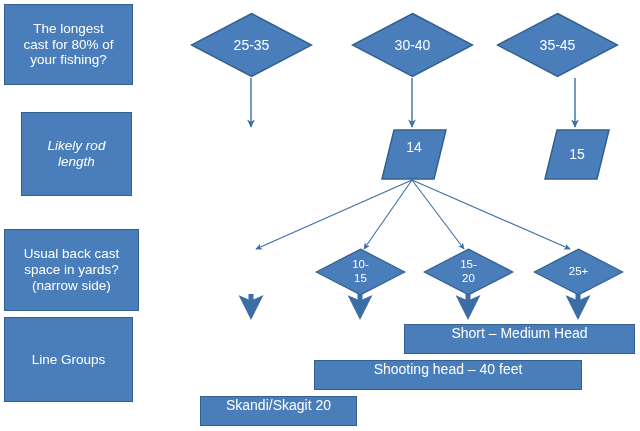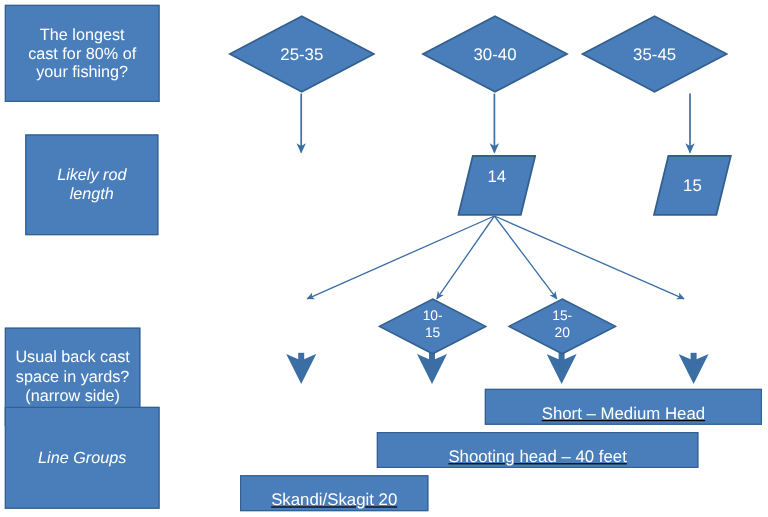--- a/index.html
+++ b/index.html
@@ -90,23 +90,22 @@
     font-size: 14px;
   }
 
   
   .bar {
     position: absolute;
     box-sizing: border-box;
     background: #4a7ebb;
     border: 1.5px solid #33608f;
     display: flex;
-    align-items: flex-end;
-    justify-content: center;
-    text-decoration: underline;
+    align-items: flex-start;
+    justify-content: center;
   }
   .bar .node-text {
     font-size: 14px;
   }
 
   
   #connectors {
     position: absolute;
     left: 0;
     top: 0;
@@ -155,45 +154,45 @@
     <span class="node-text">The longest
 cast for 80% of
 your fishing?</span>
   </div>
 
   <div class="cat-box" style="left:21px;  top:112px; width:111px; height:84px;font-style:italic;">
     <span class="node-text">Likely rod
 length</span>
   </div>
 
-  <div class="cat-box" style="left:4px;  top:229px; width:113px; height:82px;margin-top:44px;">
+  <div class="cat-box" style="left:4px;  top:229px; width:135px; height:82px;">
     <span class="node-text">Usual back cast
 space in yards?
 (narrow side)</span>
   </div>
 
-  <div class="cat-box" style="left:4px;  top:339px; width:129px; height:85px;font-style:italic;">
+  <div class="cat-box" style="left:4px;  top:317px; width:129px; height:85px;">
     <span class="node-text">Line Groups</span>
   </div>
 
   <div class="diamond top" style="left:190px; top:12px; width:123px; height:66px;">
     <svg width="123" height="66" viewBox="0 0 123 66">
       <polygon points="61.5,1.5 121.5,33 61.5,64.5 1.5,33" fill="#4a7ebb" stroke="#33608f" stroke-width="1.5"></polygon>
     </svg>
     <span class="node-text">25-35</span>
   </div>
 
   <div class="diamond top" style="left:351px; top:12px; width:123px; height:66px;">
     <svg width="123" height="66" viewBox="0 0 123 66">
       <polygon points="61.5,1.5 121.5,33 61.5,64.5 1.5,33" fill="#4a7ebb" stroke="#33608f" stroke-width="1.5"></polygon>
     </svg>
     <span class="node-text">30-40</span>
   </div>
 
-  <div class="diamond top" style="left:484px; top:12px; width:123px; height:66px;">
+  <div class="diamond top" style="left:496px; top:12px; width:123px; height:66px;">
     <svg width="123" height="66" viewBox="0 0 123 66">
       <polygon points="61.5,1.5 121.5,33 61.5,64.5 1.5,33" fill="#4a7ebb" stroke="#33608f" stroke-width="1.5"></polygon>
     </svg>
     <span class="node-text">35-45</span>
   </div>
 
 
   <div class="para" style="left:381px; top:129px; width:66px; height:37px;">
     <svg width="66" height="51" viewBox="0 0 66 51">
       <polygon points="13,1 65,1 53,50 1,50" fill="#4a7ebb" stroke="#33608f" stroke-width="1.5"></polygon>
@@ -218,20 +217,26 @@
   </div>
 
   <div class="diamond small" style="left:423px; top:248px; width:91px; height:48px;">
     <svg width="91" height="48" viewBox="0 0 91 48">
       <polygon points="45.5,1.2 89.8,24 45.5,46.8 1.2,24" fill="#4a7ebb" stroke="#33608f" stroke-width="1.3"></polygon>
     </svg>
     <span class="node-text">15-
 20</span>
   </div>
 
+  <div class="diamond small" style="left:533px; top:248px; width:91px; height:48px;">
+    <svg width="91" height="48" viewBox="0 0 91 48">
+      <polygon points="45.5,1.2 89.8,24 45.5,46.8 1.2,24" fill="#4a7ebb" stroke="#33608f" stroke-width="1.3"></polygon>
+    </svg>
+    <span class="node-text">25+</span>
+  </div>
 
   <div class="bar" style="left:404px; top:324px; width:231px; height:30px;">
     <span class="node-text">Short – Medium Head</span>
   </div>
 
   <div class="bar" style="left:314px; top:360px; width:268px; height:30px;">
     <span class="node-text">Shooting head – 40 feet</span>
   </div>
 
   <div class="bar" style="left:200px; top:396px; width:157px; height:30px;">

